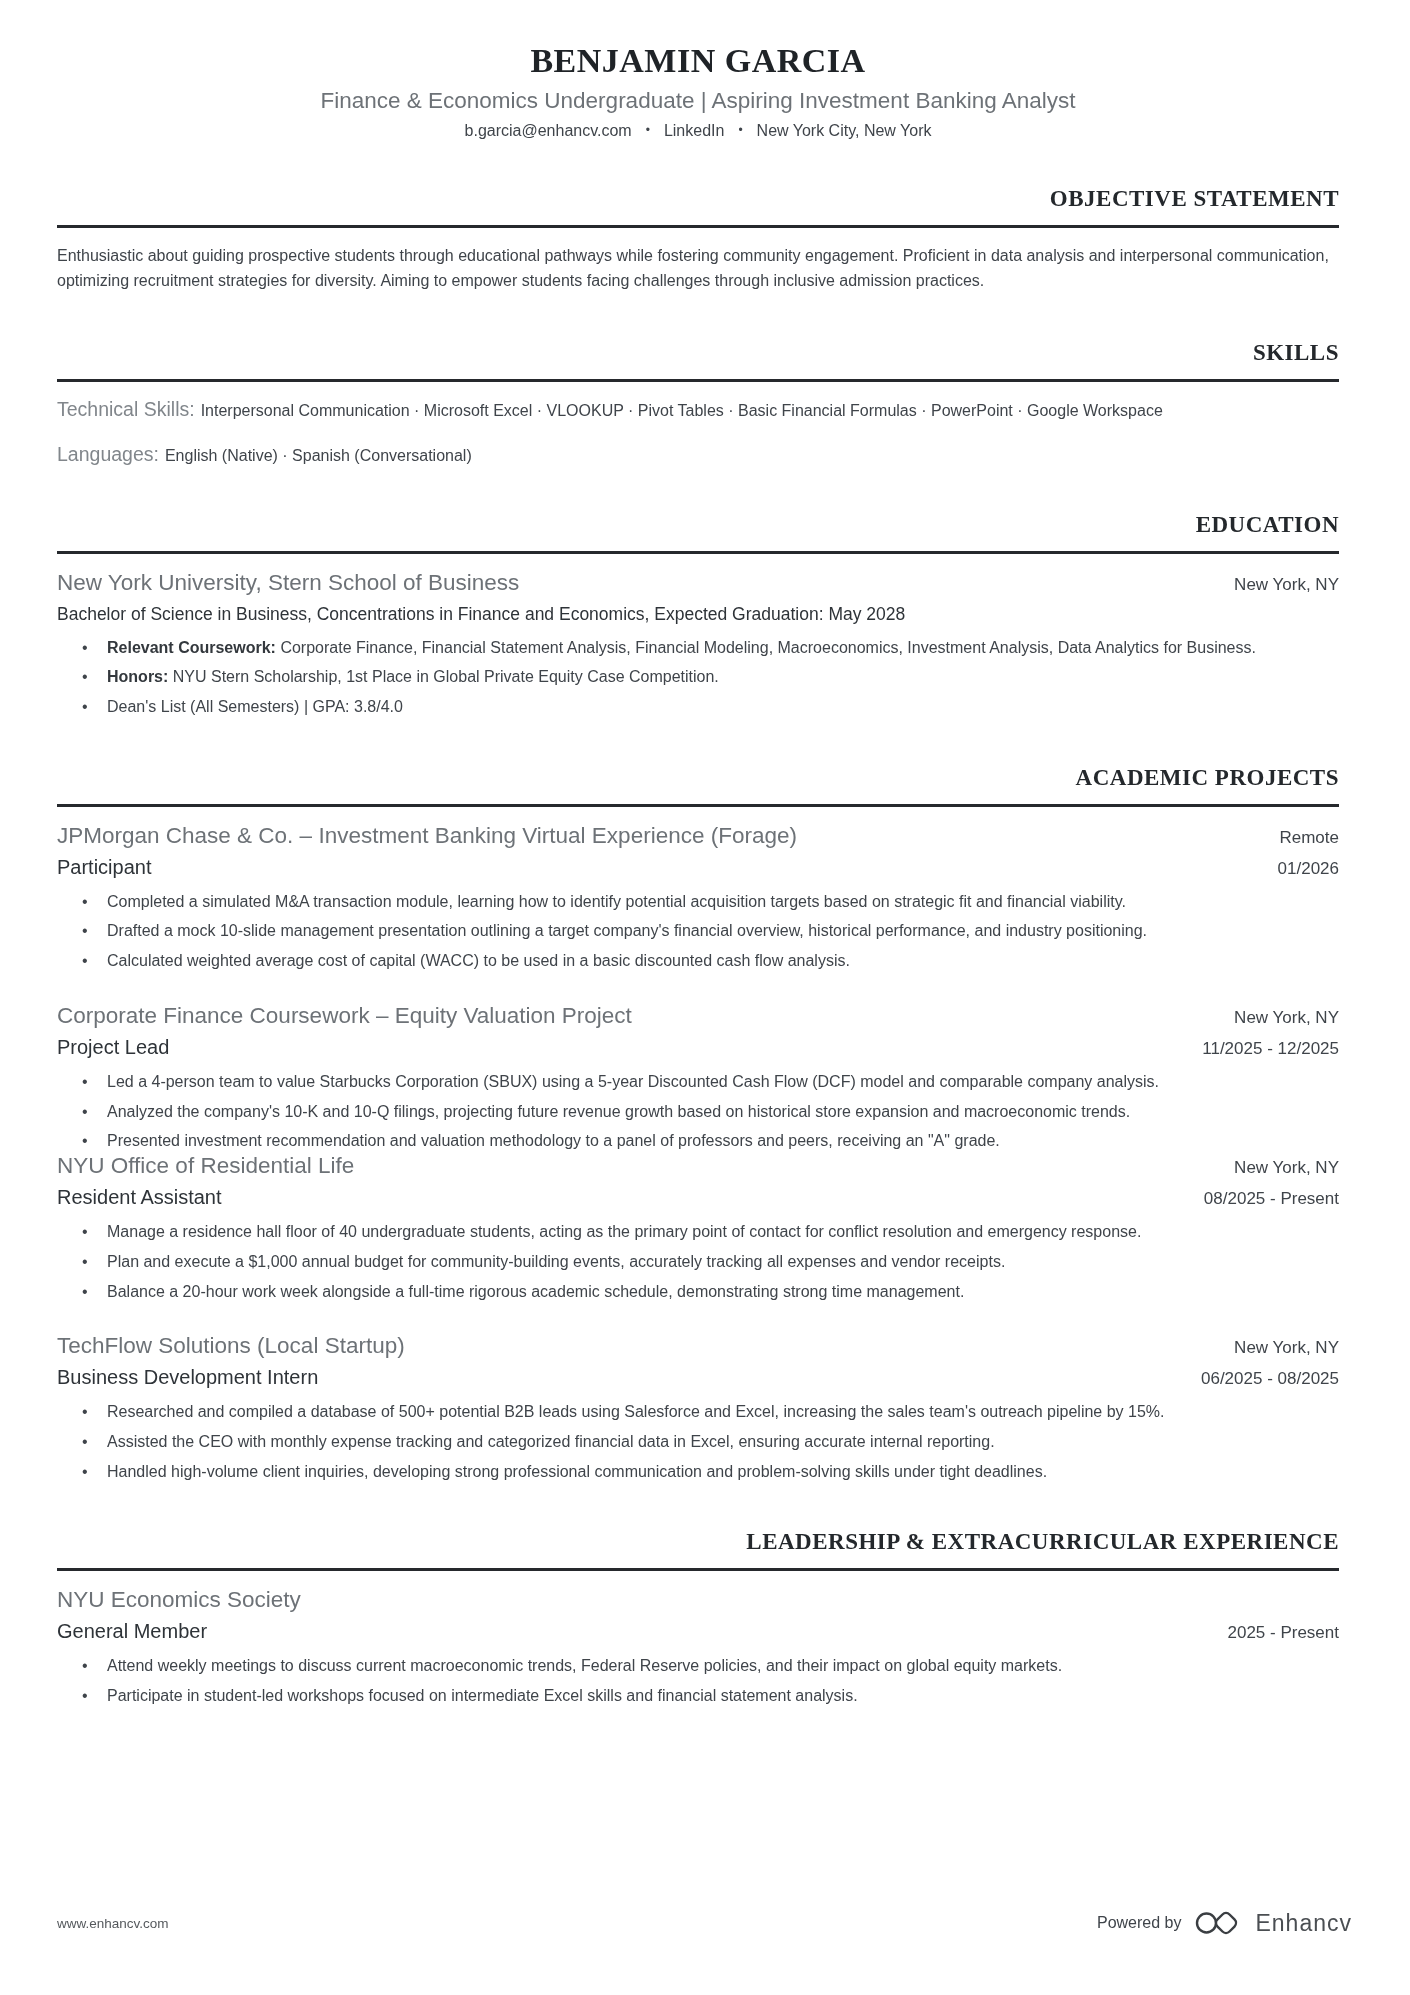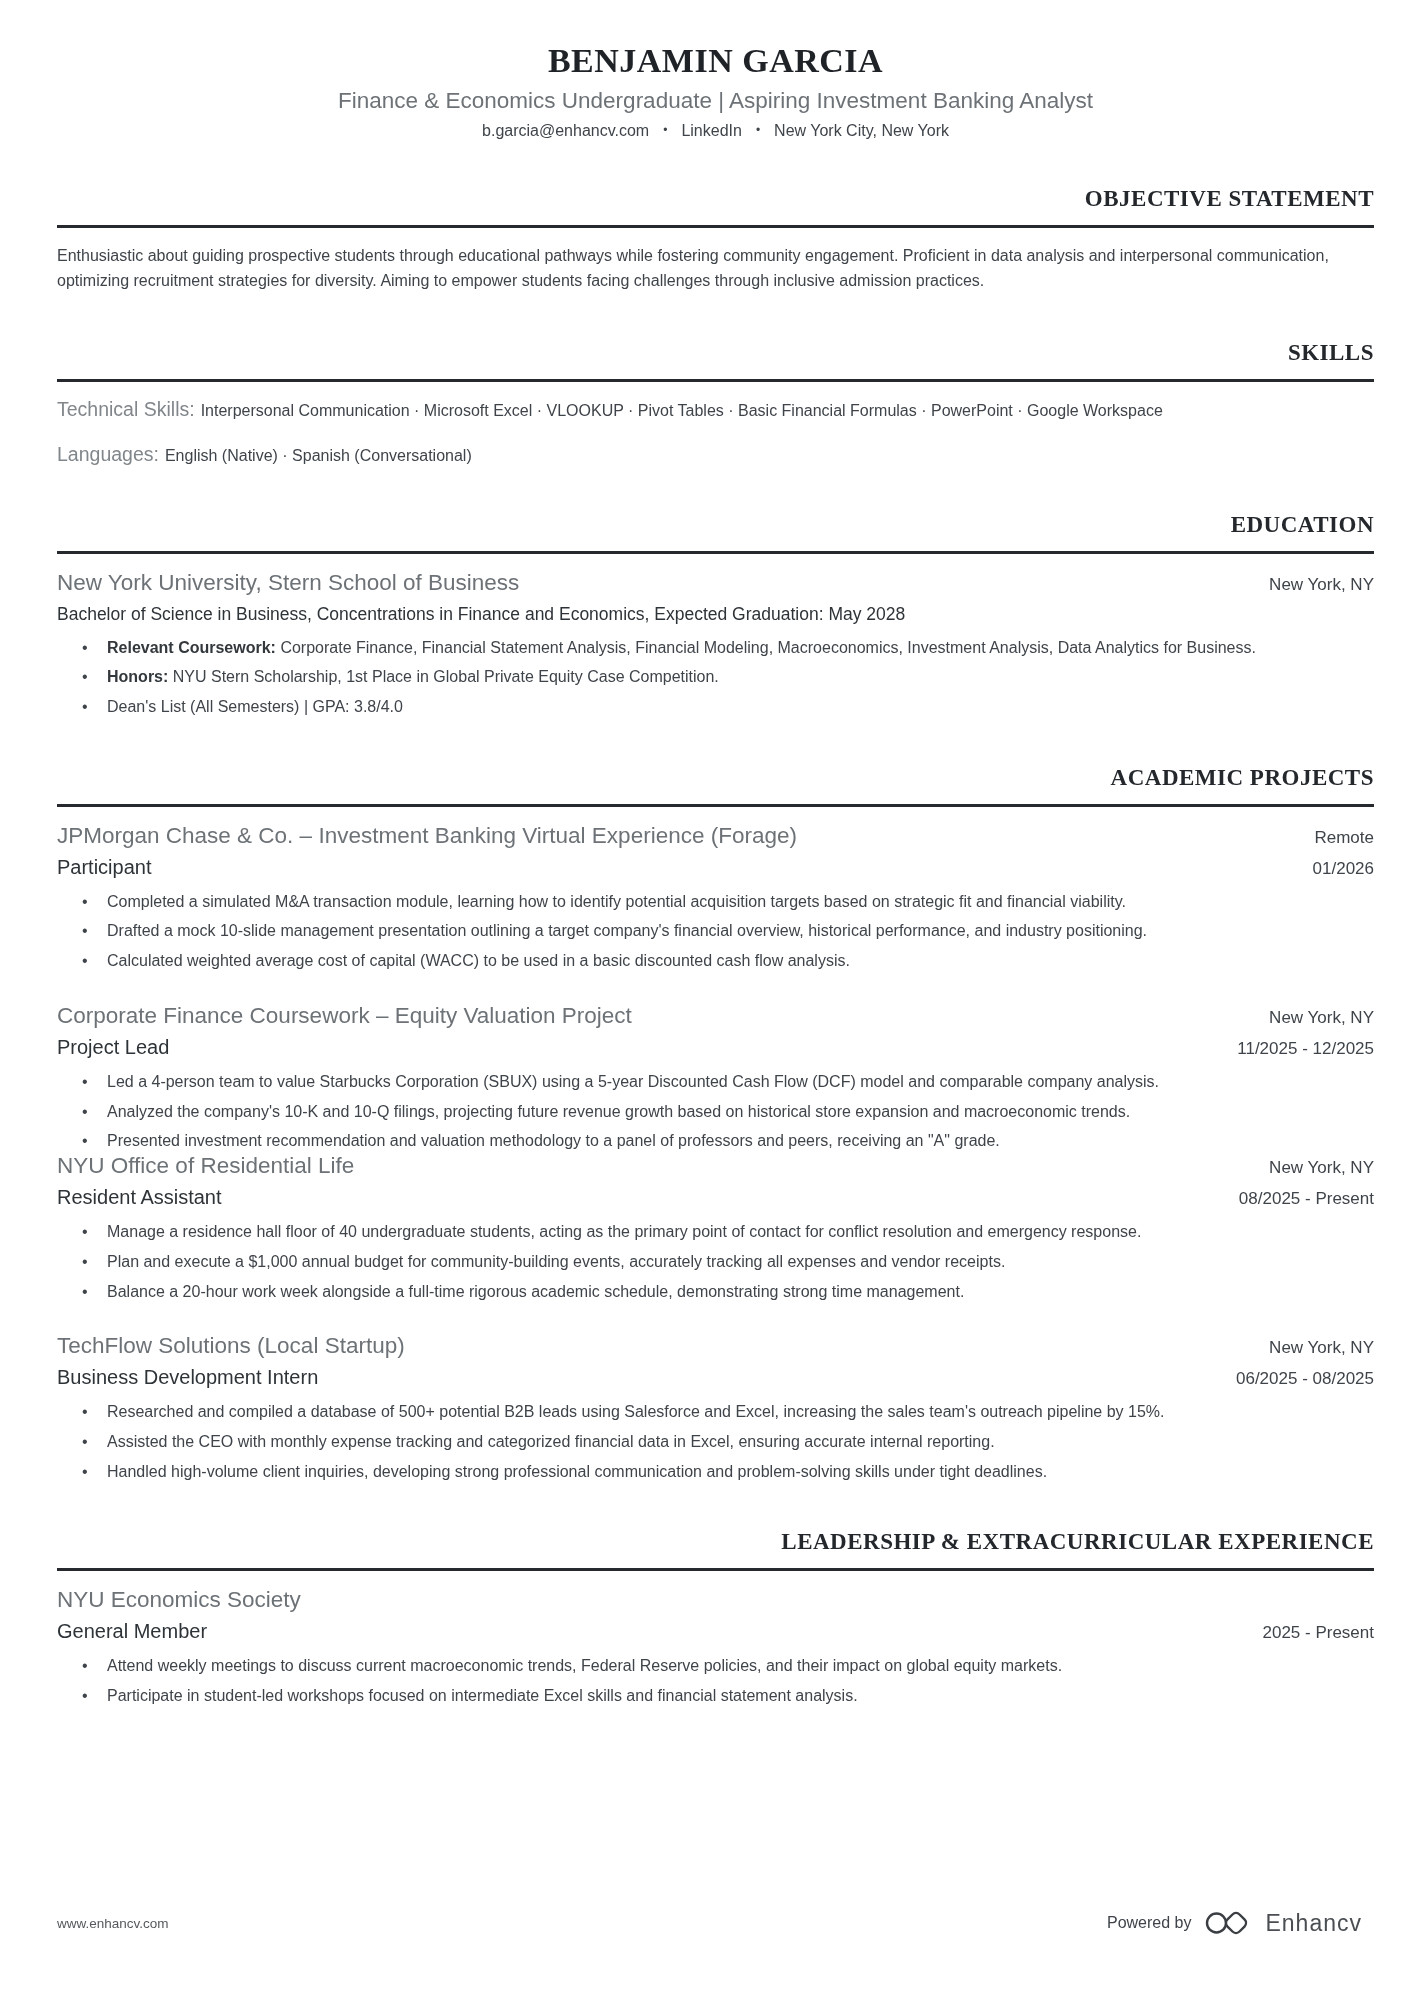--- a/index.html
+++ b/index.html
@@ -3,21 +3,21 @@
 <meta charset="utf-8">
 <style>
   * { box-sizing: border-box; }
   html, body { margin: 0; padding: 0; background: #ffffff; }
   .page {
     position: relative;
     width: 1410px;
     height: 1995px;
     margin: 0 auto;
     background: #ffffff;
-    padding: 42px 36px 120px 57px;
+    padding: 42px 71px 120px 57px;
     font-family: "Liberation Sans", sans-serif;
     color: #3f444a;
   }
 
   
   .name {
     margin: 0 0 8px 0;
     text-align: center;
     font-family: "Liberation Serif", serif;
     font-weight: 700;
@@ -123,21 +123,21 @@
     left: -25px;
     top: 0;
     color: #3f444a;
   }
   ul.bullets b { font-weight: 700; color: #33383d; }
 
   
   .footer {
     position: absolute;
     left: 57px;
-    right: 48px;
+    right: 58px;
     bottom: 56px;
     display: flex;
     justify-content: space-between;
     align-items: center;
   }
   .site { font-size: 13.5px; color: #55595d; }
   .powered {
     display: flex;
     align-items: center;
     gap: 12px;

